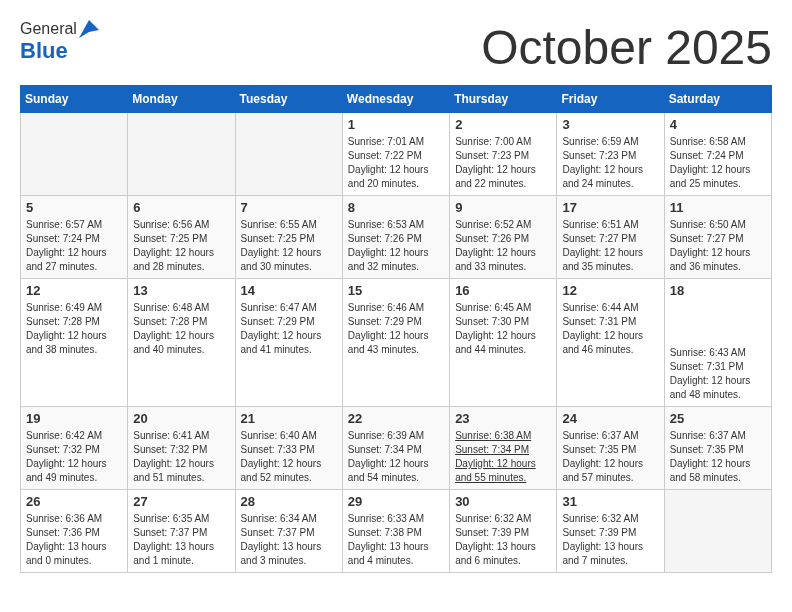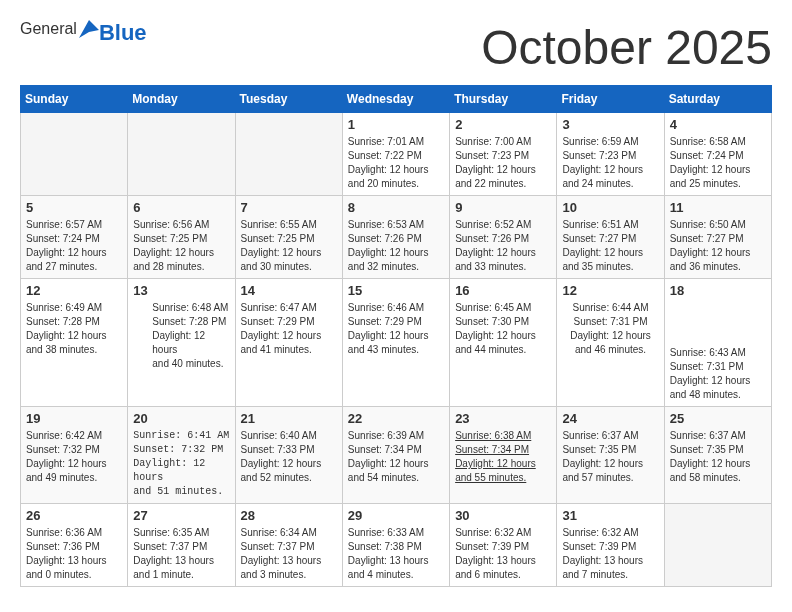--- a/index.html
+++ b/index.html
@@ -11,21 +11,21 @@
       padding: 20px;
     }
     .header {
       display: flex;
       justify-content: space-between;
       align-items: flex-start;
       margin-bottom: 10px;
     }
     .logo {
       display: flex;
-      flex-direction: row;
+      flex-direction: column;
       align-items: flex-start;
     }
     .logo-general { color: #333; }
     .logo-blue { color: #1565c0; }
     .title-section {
       text-align: right;
     }
     .month-title {
       font-size: 48px;
       color: #333;
@@ -171,21 +171,21 @@
 and 32 minutes.</div>
         </td>
         <td>
           <span class="day-number">9</span>
           <div class="day-info" style="white-space: pre-line;">Sunrise: 6:52 AM
 Sunset: 7:26 PM
 Daylight: 12 hours
 and 33 minutes.</div>
         </td>
         <td>
-          <span class="day-number">10</span>
+          <span class="day-number">17</span>
           <div class="day-info" style="white-space: pre-line;">Sunrise: 6:51 AM
 Sunset: 7:27 PM
 Daylight: 12 hours
 and 35 minutes.</div>
         </td>
         <td>
           <span class="day-number">11</span>
           <div class="day-info" style="white-space: pre-line;">Sunrise: 6:50 AM
 Sunset: 7:27 PM
 Daylight: 12 hours
@@ -195,21 +195,21 @@
       <tr>
         <td>
           <span class="day-number">12</span>
           <div class="day-info" style="white-space: pre-line;">Sunrise: 6:49 AM
 Sunset: 7:28 PM
 Daylight: 12 hours
 and 38 minutes.</div>
         </td>
         <td>
           <span class="day-number">13</span>
-          <div class="day-info" style="white-space: pre-line; margin-left: 19px;">Sunrise: 6:48 AM
+          <div class="day-info" style="white-space: pre-line;">Sunrise: 6:48 AM
 Sunset: 7:28 PM
 Daylight: 12 hours
 and 40 minutes.</div>
         </td>
         <td>
           <span class="day-number">14</span>
           <div class="day-info" style="white-space: pre-line;">Sunrise: 6:47 AM
 Sunset: 7:29 PM
 Daylight: 12 hours
 and 41 minutes.</div>
@@ -223,21 +223,21 @@
         </td>
         <td>
           <span class="day-number">16</span>
           <div class="day-info" style="white-space: pre-line;">Sunrise: 6:45 AM
 Sunset: 7:30 PM
 Daylight: 12 hours
 and 44 minutes.</div>
         </td>
         <td>
           <span class="day-number">12</span>
-          <div class="day-info" style="white-space: pre-line; text-align: center;">Sunrise: 6:44 AM
+          <div class="day-info" style="white-space: pre-line;">Sunrise: 6:44 AM
 Sunset: 7:31 PM
 Daylight: 12 hours
 and 46 minutes.</div>
         </td>
         <td>
           <span class="day-number">18</span>
           <div class="day-info" style="white-space: pre-line; margin-top: 48px;">Sunrise: 6:43 AM
 Sunset: 7:31 PM
 Daylight: 12 hours
 and 48 minutes.</div>
@@ -246,21 +246,21 @@
       <tr>
         <td>
           <span class="day-number">19</span>
           <div class="day-info" style="white-space: pre-line;">Sunrise: 6:42 AM
 Sunset: 7:32 PM
 Daylight: 12 hours
 and 49 minutes.</div>
         </td>
         <td>
           <span class="day-number">20</span>
-          <div class="day-info" style="white-space: pre-line; font-family: Liberation Mono, monospace;">Sunrise: 6:41 AM
+          <div class="day-info" style="white-space: pre-line;">Sunrise: 6:41 AM
 Sunset: 7:32 PM
 Daylight: 12 hours
 and 51 minutes.</div>
         </td>
         <td>
           <span class="day-number">21</span>
           <div class="day-info" style="white-space: pre-line;">Sunrise: 6:40 AM
 Sunset: 7:33 PM
 Daylight: 12 hours
 and 52 minutes.</div>

